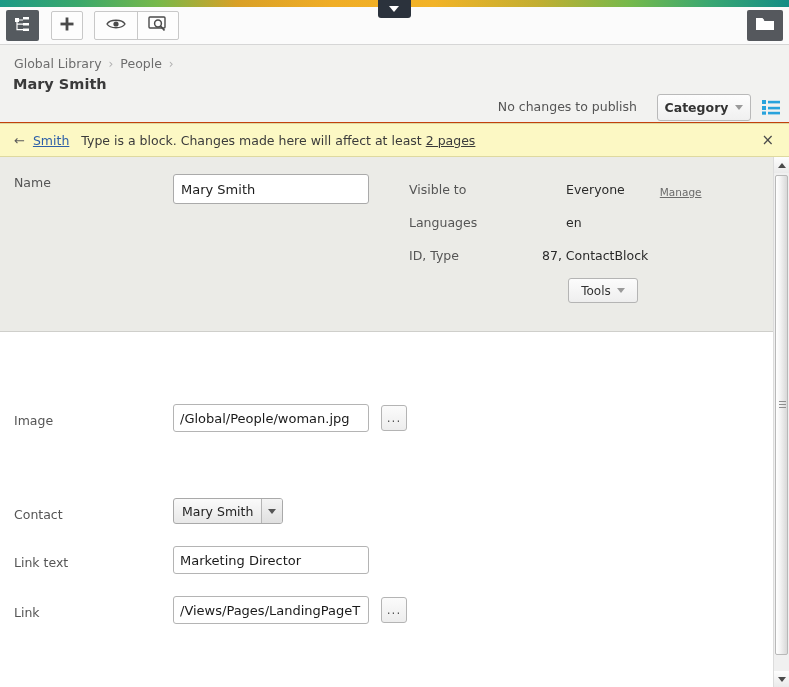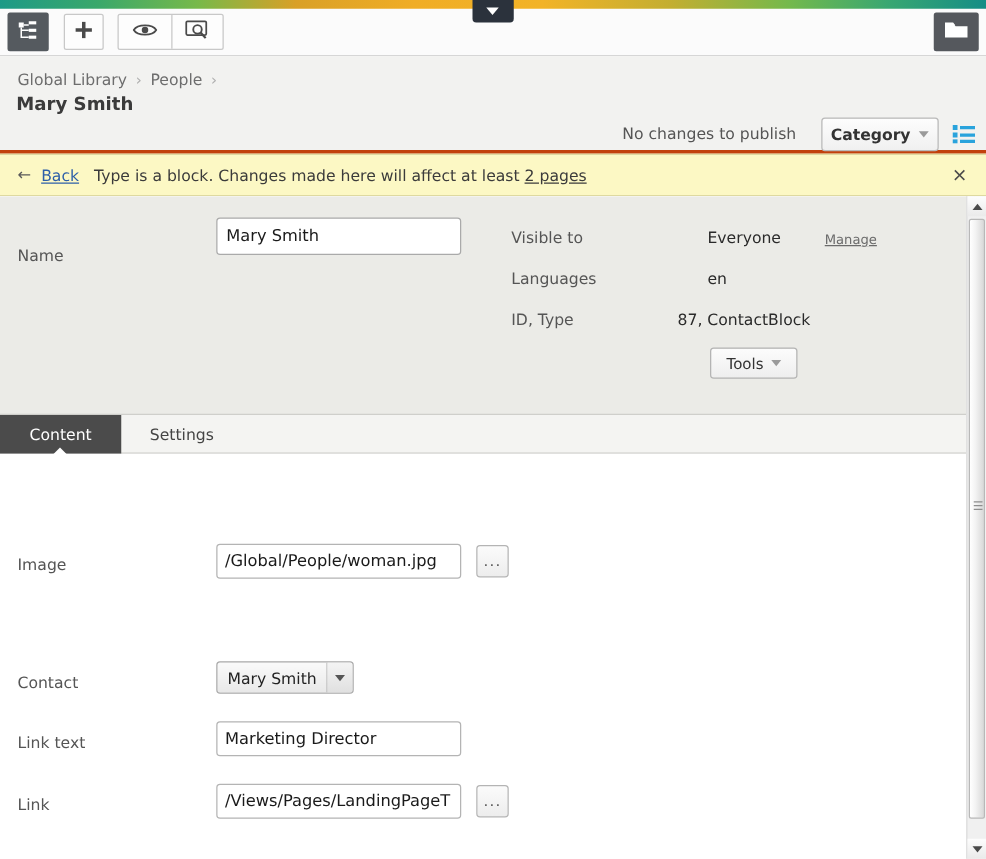--- a/index.html
+++ b/index.html
@@ -108,21 +108,21 @@
     justify-content: center;
   }
 
   
   .header {
     position: absolute;
     top: 45px; left: 0;
     width: 789px;
     height: 78px;
     background: #f2f2f0;
-    border-bottom: 3px solid #c2410c;
+    border-bottom: 1px solid #c2410c;
     box-sizing: border-box;
   }
   .breadcrumb {
     position: absolute;
     left: 14px; top: 11px;
     font-size: 12.5px;
     color: #6d6d6d;
     white-space: nowrap;
   }
   .breadcrumb .sep {
@@ -556,29 +556,29 @@
       <rect x="0" y="7" width="4" height="4" fill="#29a3dc"></rect>
       <rect x="6" y="7.8" width="12" height="2.6" fill="#29a3dc"></rect>
       <rect x="0" y="12.5" width="4" height="3.2" fill="#29a3dc"></rect>
       <rect x="6" y="12.8" width="12" height="2.6" fill="#29a3dc"></rect>
     </svg>
   </div>
 </div>
 
 <div class="notice">
   <span class="arrow-left">←</span>
-  <span class="back-link">Back</span>
+  <span class="back-link">Smith</span>
   <span class="msg"><span>Type is a block. Changes made here will affect at least </span><span class="pages-link">2 pages</span></span>
   <span class="close">×</span>
 </div>
 
 <div class="content-area">
 
   <div class="props">
-    <div class="prop-row" style="left:14px; top:40px;text-align:center;">
+    <div class="prop-row" style="left:14px; top:18px;text-align:center;">
       <span class="prop-label">Name</span>
     </div>
     <input class="name-input" type="text" value="Mary Smith" style="">
 
     <div class="prop-row" style="left:409px; top:25px;">
       <span class="prop-label">Visible to</span>
     </div>
     <div class="prop-row" style="left:566px; top:25px;">
       <span class="prop-value">Everyone</span>
       <span class="manage-link">Manage</span>
@@ -597,29 +597,20 @@
     <div class="prop-row" style="left:542px; top:91px;">
       <span class="prop-value">87, ContactBlock</span>
     </div>
 
     <div class="tools-btn">
       <span class="lbl">Tools</span>
       <span class="chev"></span>
     </div>
   </div>
 
-  <div class="tabs">
-    <div class="tab active">
-      <span>Content</span>
-      <span class="pointer"></span>
-    </div>
-    <div class="tab inactive">
-      <span>Settings</span>
-    </div>
-  </div>
 
   <div class="form">
 
 
     <div class="field-row" style="top:68px;">
       <span class="field-label">Image</span>
       <input class="txt" type="text" value="/Global/People/woman.jpg" style="">
       <div class="sq-btn dots">
         <span>...</span>
       </div>

